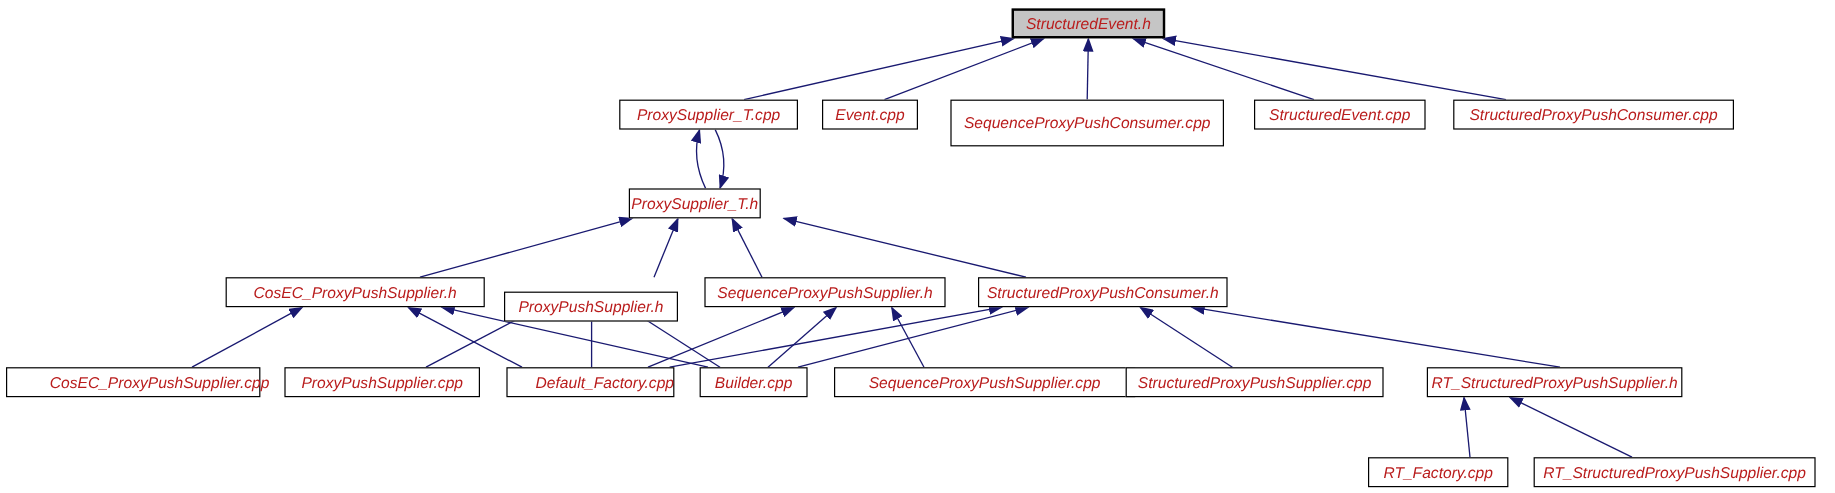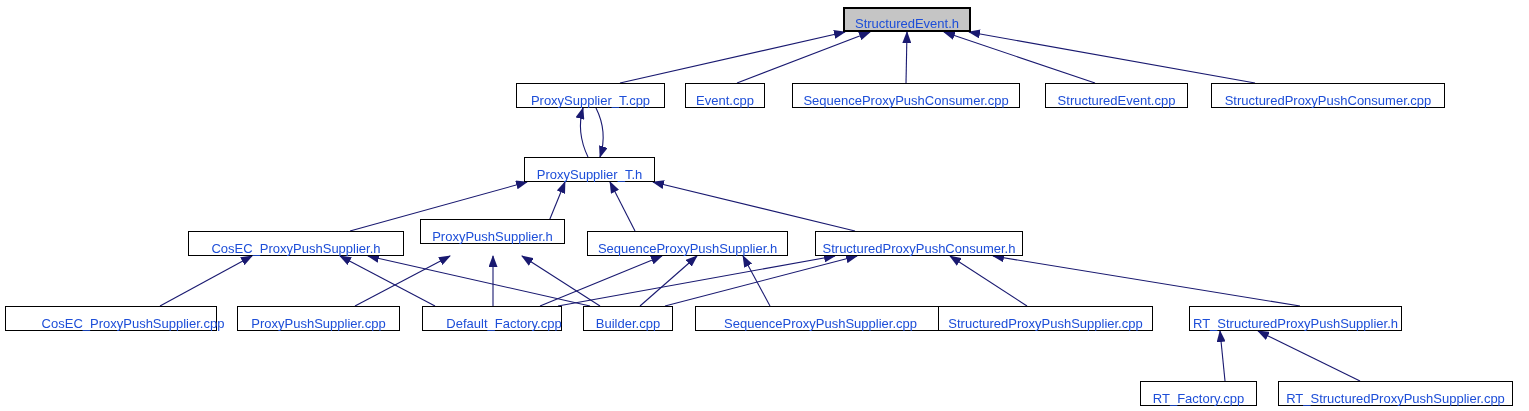--- a/index.html
+++ b/index.html
@@ -13,28 +13,29 @@
   }
   .edges-layer {
     position: absolute;
     left: 0; top: 0;
   }
   .node {
     position: absolute;
     box-sizing: border-box;
     border: 1px solid #000000;
     background: #ffffff;
-    color: #1d4ed8;
+    color: #b91c1c;
     font-size: 13px;
     line-height: 1;
     display: flex;
-    align-items: flex-end;
+    align-items: center;
     justify-content: center;
     white-space: nowrap;
     cursor: pointer;
+    font-style: italic;
   }
   .node.root {
     background: #c5c5c5;
     border-width: 2px;
     cursor: default;
   }
 </style>
 </head>
 <body>
 
@@ -77,36 +78,36 @@
   <div id="node-layer">
       <div class="node root" style="left: 843px; top: 7px; width: 128px; height: 25px;">
         <span>StructuredEvent.h</span>
       </div>
       <div class="node" style="left: 516px; top: 83px; width: 149px; height: 25px;">
         <span>ProxySupplier_T.cpp</span>
       </div>
       <div class="node" style="left: 685px; top: 83px; width: 80px; height: 25px;">
         <span>Event.cpp</span>
       </div>
-      <div class="node" style="left: 792px; top: 83px; width: 228px; height: 25px;">
+      <div class="node" style="left: 792px; top: 83px; width: 228px; height: 39px;">
         <span>SequenceProxyPushConsumer.cpp</span>
       </div>
       <div class="node" style="left: 1045px; top: 83px; width: 143px; height: 25px;">
         <span>StructuredEvent.cpp</span>
       </div>
       <div class="node" style="left: 1211px; top: 83px; width: 234px; height: 25px;">
         <span>StructuredProxyPushConsumer.cpp</span>
       </div>
-      <div class="node" style="left: 524px; top: 157px; width: 131px; height: 25px;">
+      <div class="node" style="left: 524px; top: 157px; width: 110px; height: 25px;">
         <span>ProxySupplier_T.h</span>
       </div>
       <div class="node" style="left: 188px; top: 231px; width: 216px; height: 25px;">
         <span>CosEC_ProxyPushSupplier.h</span>
       </div>
-      <div class="node" style="left: 420px; top: 219px; width: 145px; height: 25px;">
+      <div class="node" style="left: 420px; top: 243px; width: 145px; height: 25px;">
         <span>ProxyPushSupplier.h</span>
       </div>
       <div class="node" style="left: 587px; top: 231px; width: 201px; height: 25px;">
         <span>SequenceProxyPushSupplier.h</span>
       </div>
       <div class="node" style="left: 815px; top: 231px; width: 208px; height: 25px;">
         <span>StructuredProxyPushConsumer.h</span>
       </div>
       <div class="node" style="left: 5px; top: 306px; width: 212px; height: 25px; padding-left: 44px;">
         <span>CosEC_ProxyPushSupplier.cpp</span>

